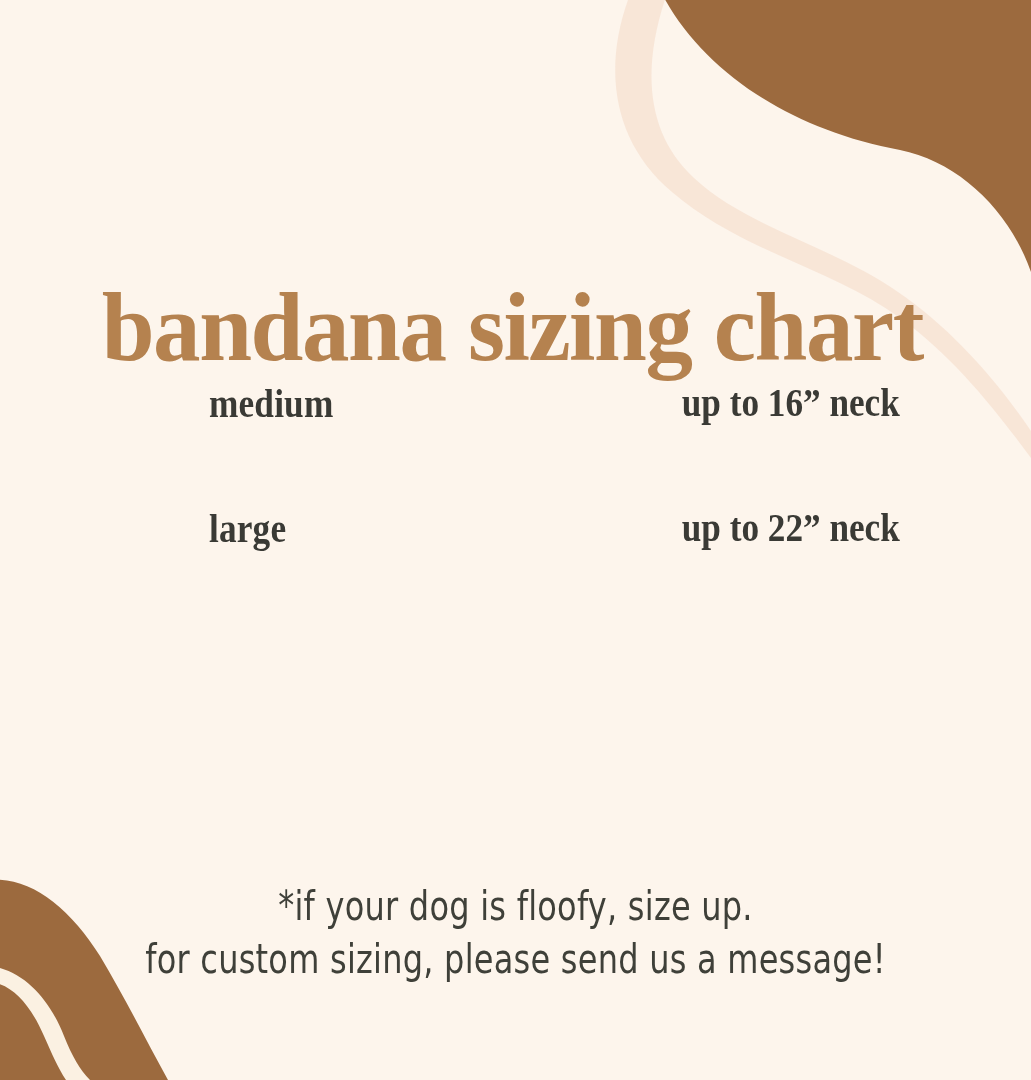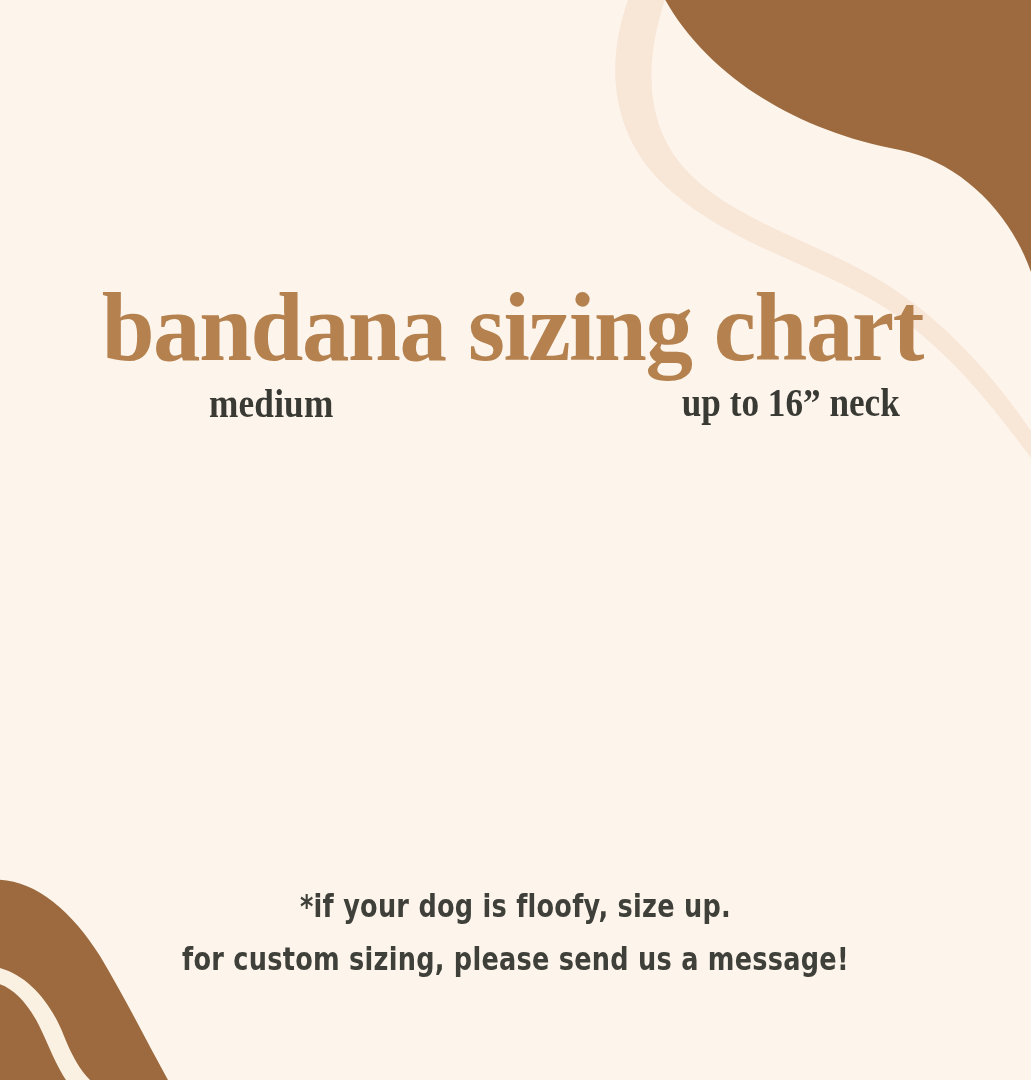--- a/index.html
+++ b/index.html
@@ -94,22 +94,22 @@
   .row-0 .size-value { top: 12px; font-size: 43px; }
 
   
   .footnote {
     position: absolute;
     left: 0;
     top: 880px;
     width: 1031px;
     text-align: center;
     font-family: "DejaVu Sans", "Liberation Sans", sans-serif;
-    font-weight: 700;
-    font-size: 32px;
+    font-weight: 400;
+    font-size: 40px;
     line-height: 53px;
     color: #3F4039;
     letter-spacing: 0.3px;
   }
   .footnote-line {
     display: block;
     transform: scaleX(0.80);
     transform-origin: center;
     white-space: nowrap;
   }
@@ -158,20 +158,24 @@
 
   <div class="rows">
 
 
 
     <div class="row row-2">
       <span class="size-label">medium</span>
       <span class="size-value">up to 16” neck</span>
     </div>
 
+    <div class="row row-3">
+      <span class="size-label">large</span>
+      <span class="size-value">up to 22” neck</span>
+    </div>
 
   </div>
 
   <div class="footnote">
     <span class="footnote-line">*if your dog is floofy, size up.</span>
     <span class="footnote-line">for custom sizing,  please send us a message!</span>
   </div>
 
 </div>
 

